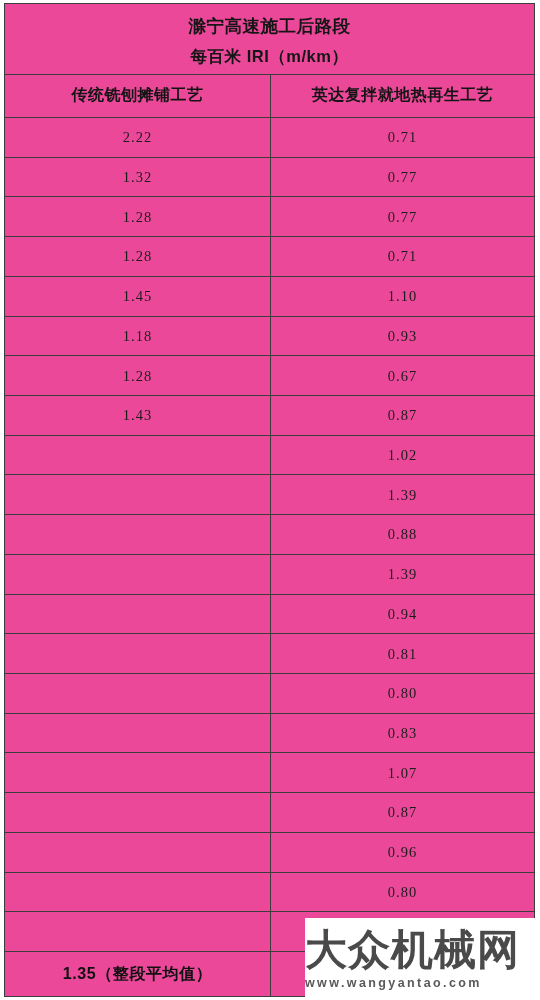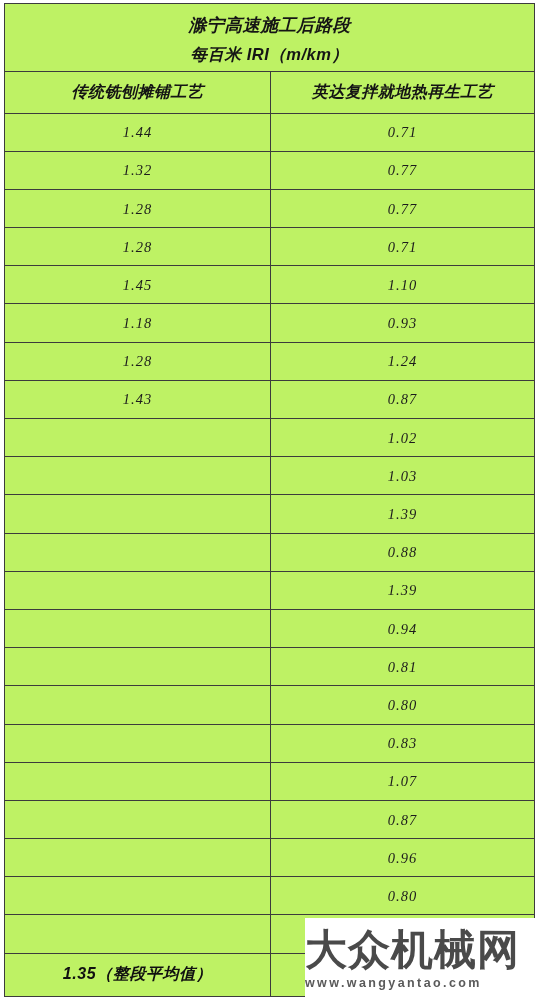--- a/index.html
+++ b/index.html
@@ -37,22 +37,21 @@
     border-collapse: collapse;
     table-layout: fixed;
     background: #ffffff;
   }
 
   table.iri-table td {
     border: 1.6px solid #3c3c3c;
     text-align: center;
     vertical-align: middle;
     padding: 0;
-    background: #bef264;
-    font-style: italic;
+    background: #ec4899;
   }
 
   
   .title-cell {
     height: 67px;
     line-height: 1.35;
   }
   .title-line {
     display: block;
     font-weight: bold;
@@ -168,21 +167,21 @@
         <tr>
           <td class="col-head">
             <span>传统铣刨摊铺工艺</span>
           </td>
           <td class="col-head">
             <span>英达复拌就地热再生工艺</span>
           </td>
         </tr>
 
         <tr class="data-row">
-          <td><span class="cell-value">1.44</span></td>
+          <td><span class="cell-value">2.22</span></td>
           <td><span class="cell-value">0.71</span></td>
         </tr>
         <tr class="data-row">
           <td><span class="cell-value">1.32</span></td>
           <td><span class="cell-value">0.77</span></td>
         </tr>
         <tr class="data-row">
           <td><span class="cell-value">1.28</span></td>
           <td><span class="cell-value">0.77</span></td>
         </tr>
@@ -193,33 +192,29 @@
         <tr class="data-row">
           <td><span class="cell-value">1.45</span></td>
           <td><span class="cell-value">1.10</span></td>
         </tr>
         <tr class="data-row">
           <td><span class="cell-value">1.18</span></td>
           <td><span class="cell-value">0.93</span></td>
         </tr>
         <tr class="data-row">
           <td><span class="cell-value">1.28</span></td>
-          <td><span class="cell-value">1.24</span></td>
+          <td><span class="cell-value">0.67</span></td>
         </tr>
         <tr class="data-row">
           <td><span class="cell-value">1.43</span></td>
           <td><span class="cell-value">0.87</span></td>
         </tr>
         <tr class="data-row">
           <td><span class="cell-value"></span></td>
           <td><span class="cell-value">1.02</span></td>
-        </tr>
-        <tr class="data-row">
-          <td><span class="cell-value"></span></td>
-          <td><span class="cell-value">1.03</span></td>
         </tr>
         <tr class="data-row">
           <td><span class="cell-value"></span></td>
           <td><span class="cell-value">1.39</span></td>
         </tr>
         <tr class="data-row">
           <td><span class="cell-value"></span></td>
           <td><span class="cell-value">0.88</span></td>
         </tr>
         <tr class="data-row">

